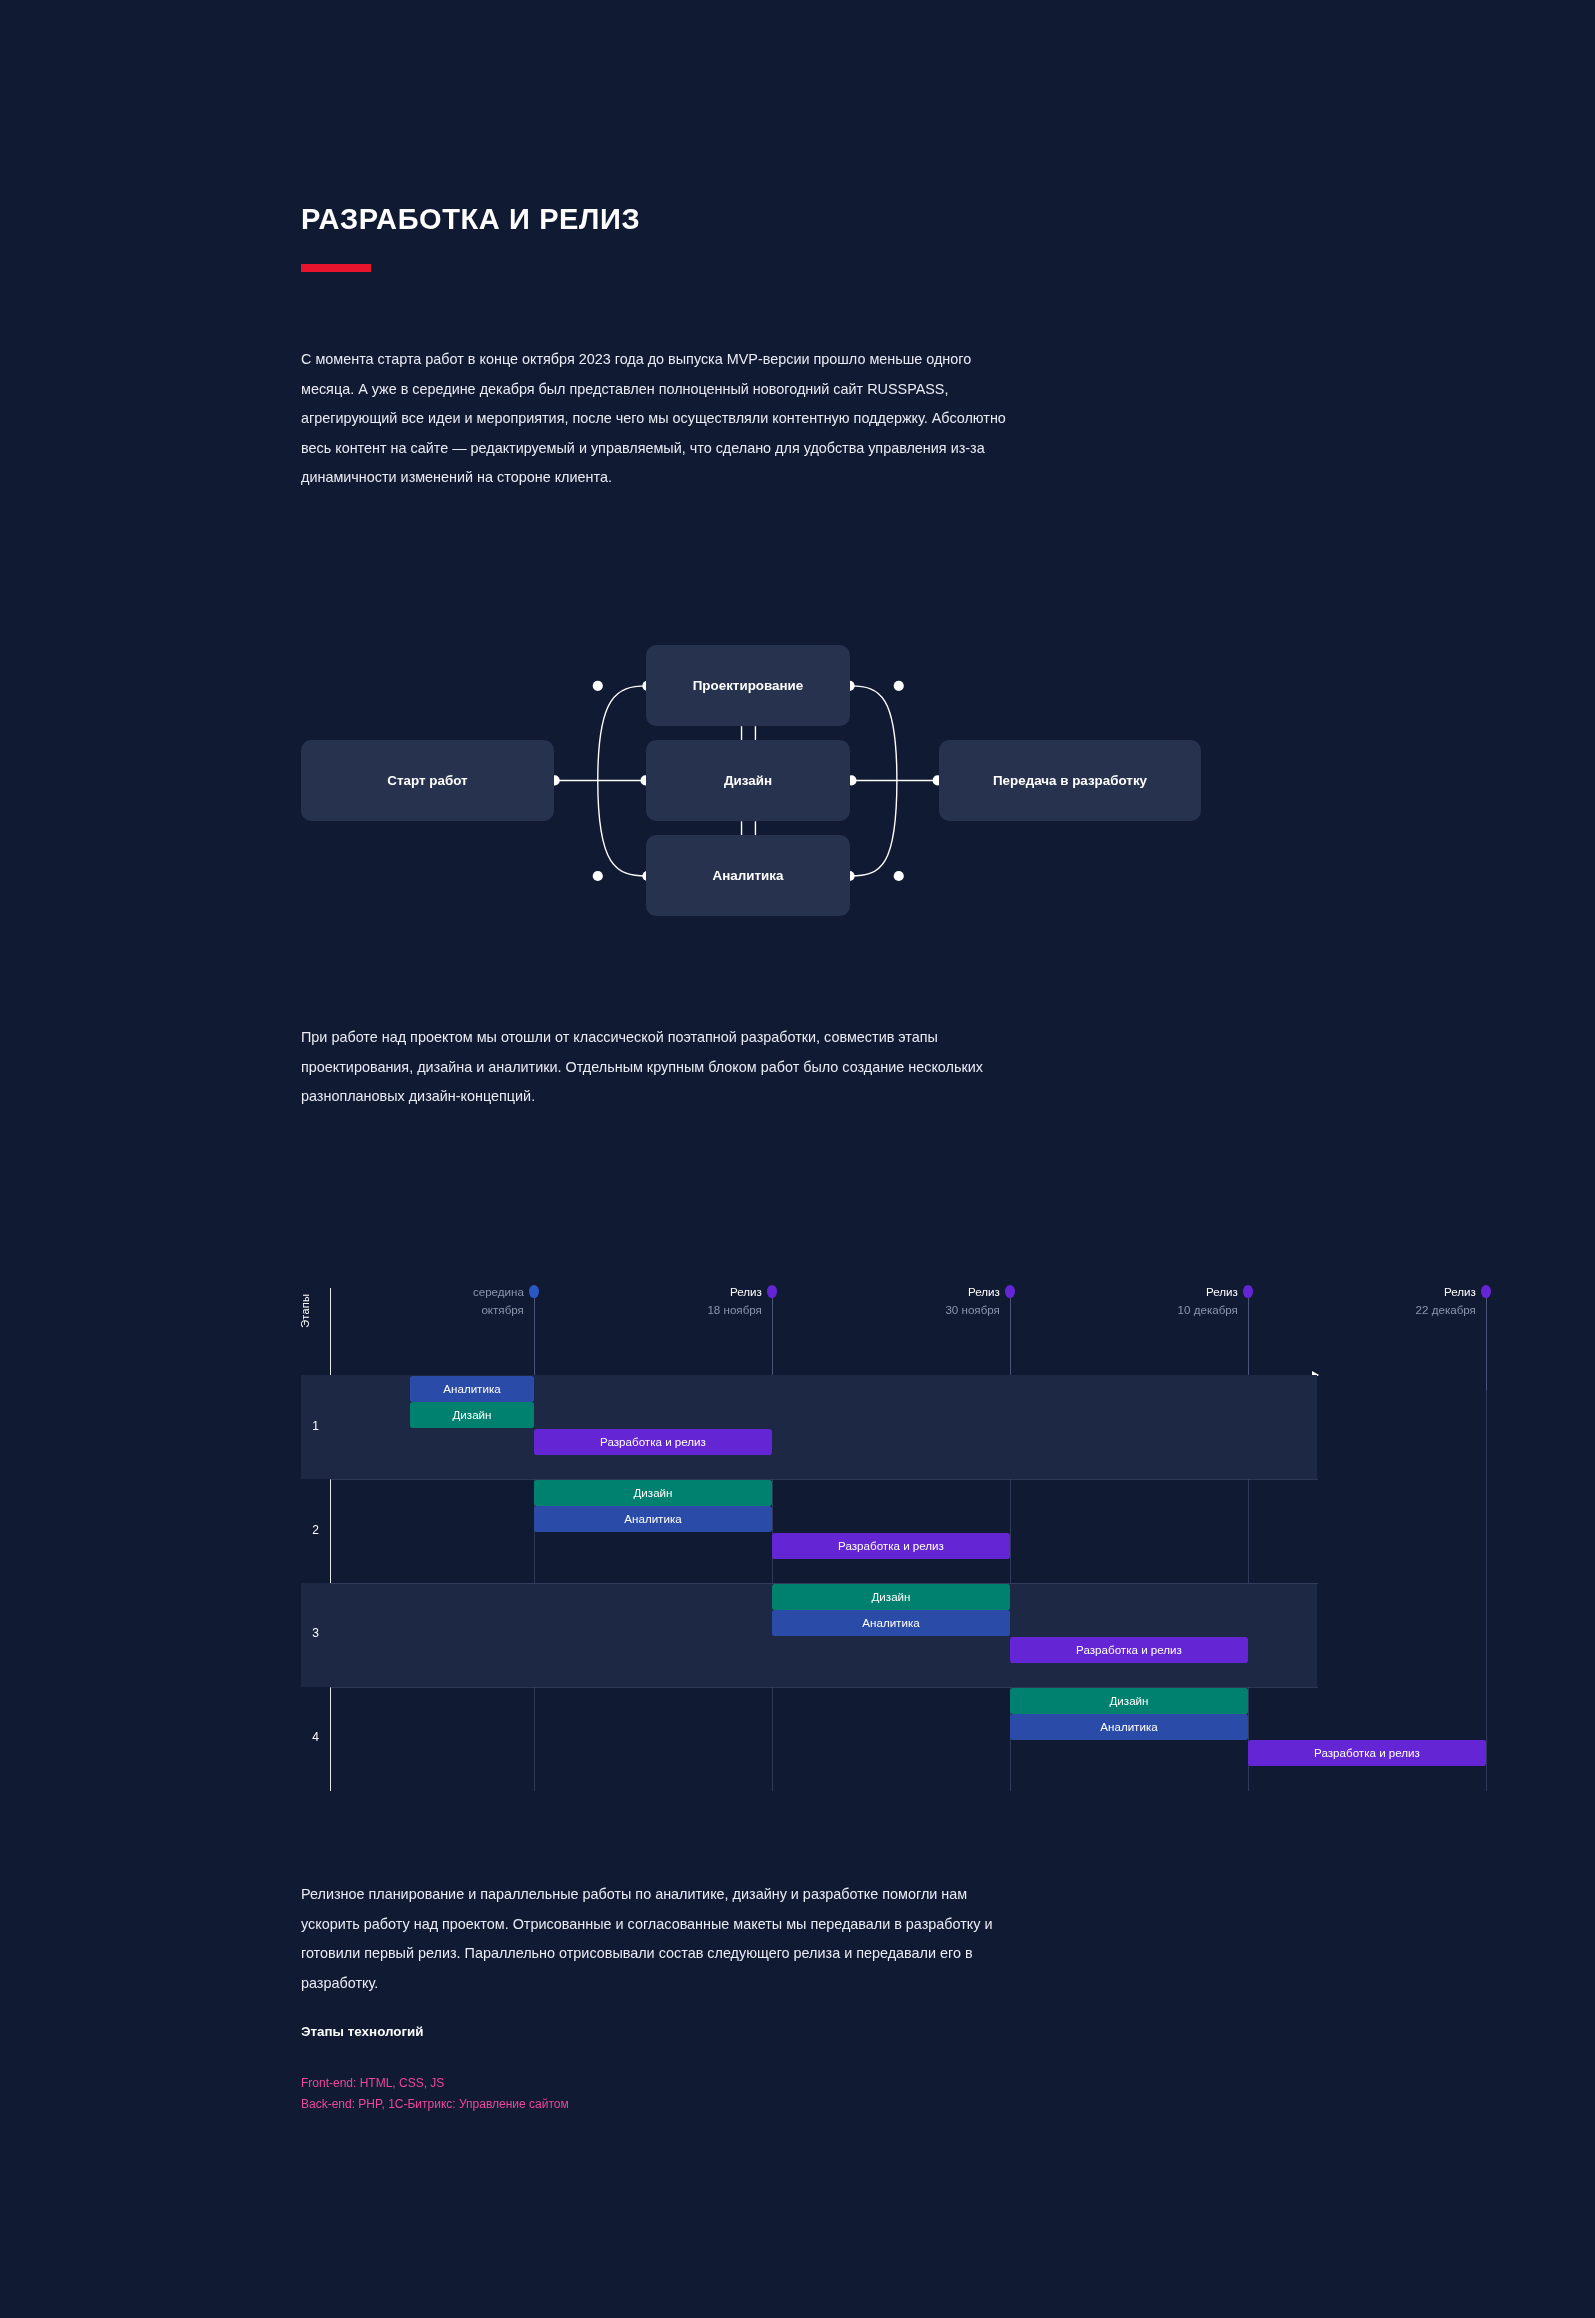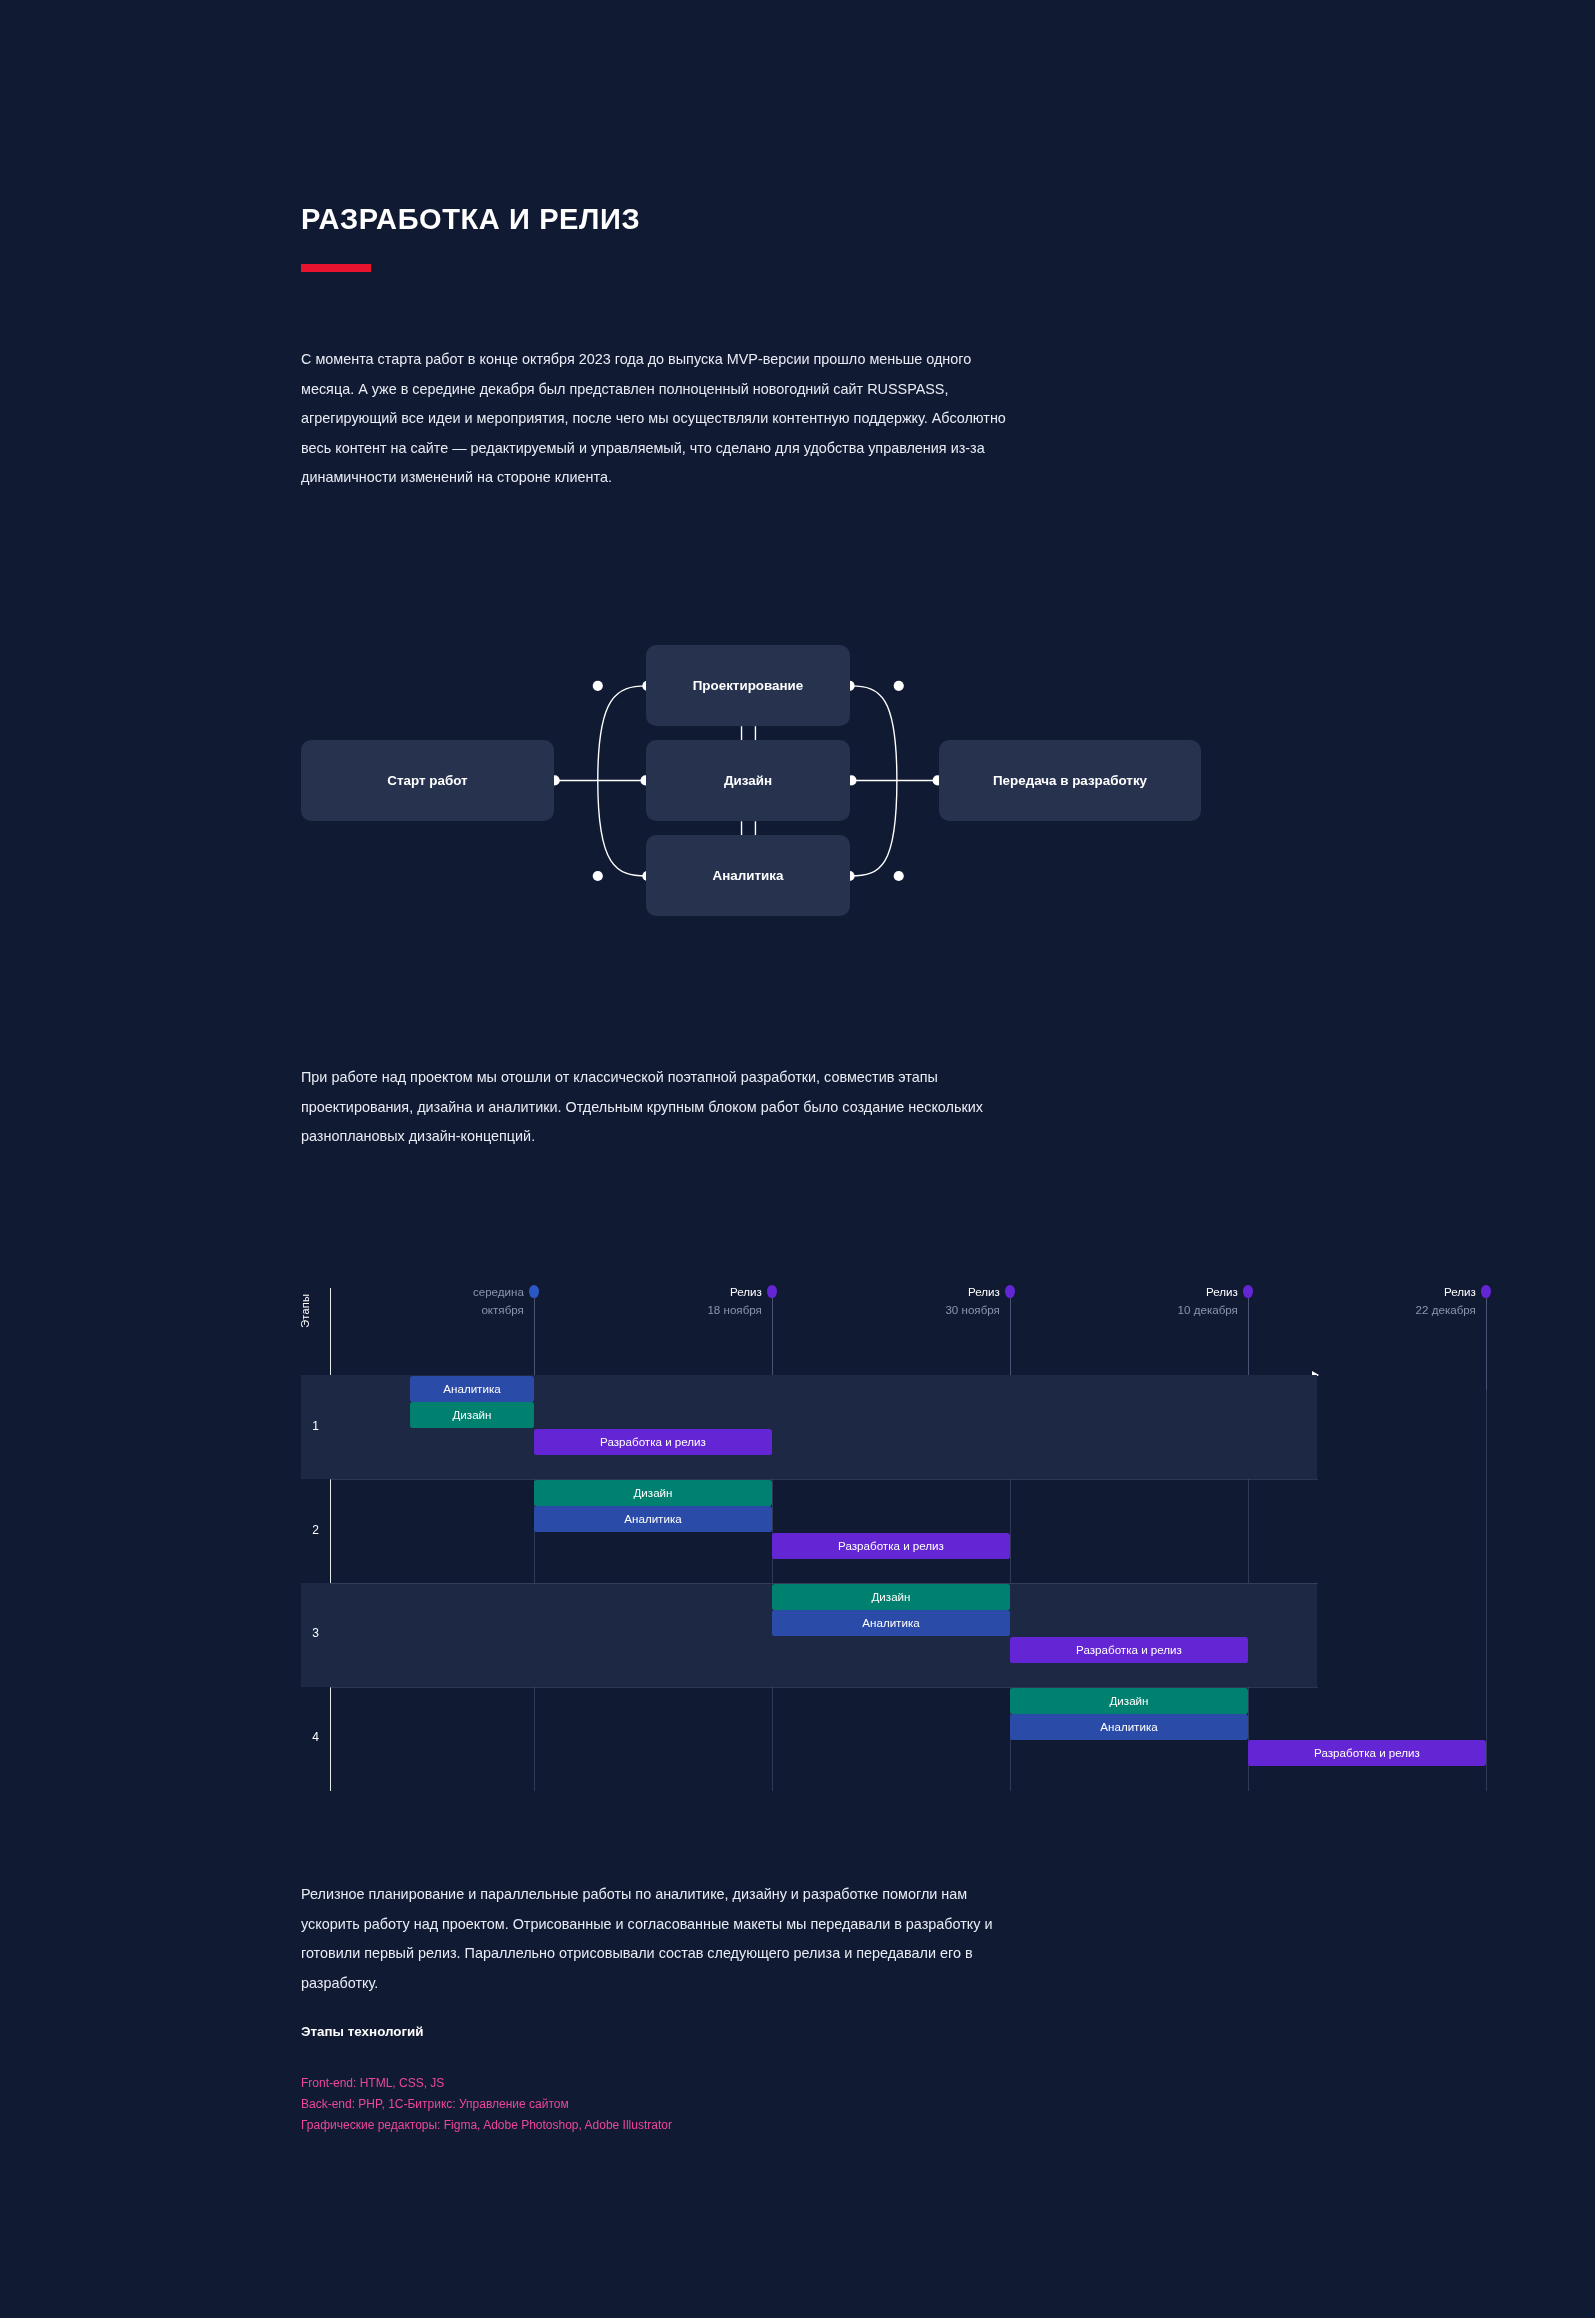--- a/index.html
+++ b/index.html
@@ -277,21 +277,21 @@
         <circle cx="1289" cy="498" r="11"></circle>
       </g>
     </svg>
     <div class="node" id="node-proj">Проектирование</div>
     <div class="node" id="node-start">Старт работ</div>
     <div class="node" id="node-des">Дизайн</div>
     <div class="node" id="node-ana">Аналитика</div>
     <div class="node" id="node-dev">Передача в разработку</div>
   </div>
 
-  <div class="wrap" style="top:1023px;margin-top:40px;">
+  <div class="wrap" style="top:1023px;">
     <p class="para">При работе над проектом мы отошли от классической поэтапной разработки, совместив этапы проектирования, дизайна и аналитики. Отдельным крупным блоком работ было создание нескольких разноплановых дизайн-концепций.</p>
   </div>
 
   <div class="gantt">
     <div class="gantt-axis-label">Этапы</div>
     <div class="gantt-inner" id="gantt-inner">
       <div class="left-rail"></div>
       <div class="timeline-arrow">
         <span class="arrow-head"></span>
       </div>
@@ -362,21 +362,20 @@
   <div class="wrap" style="top:1880px;">
     <p class="para">Релизное планирование и параллельные работы по аналитике, дизайну и разработке помогли нам ускорить работу над проектом. Отрисованные и согласованные макеты мы передавали в разработку и готовили первый релиз. Параллельно отрисовывали состав следующего релиза и передавали его в разработку.</p>
   </div>
 
   <div class="wrap" style="top:2024px;">
     <div class="stack-title">Этапы технологий</div>
   </div>
   <div class="wrap" style="top:2073px;">
     <div class="stack-line">Front-end: HTML, CSS, JS</div>
     <div class="stack-line">Back-end: PHP, 1C-Битрикс: Управление сайтом</div>
-    <div class="stack-line">Графические редакторы: Figma, Adobe Photoshop, Adobe Illustrator</div>
   </div>
 
   <div class="testimonial">
     
     
     
     
     
   </div>
 

